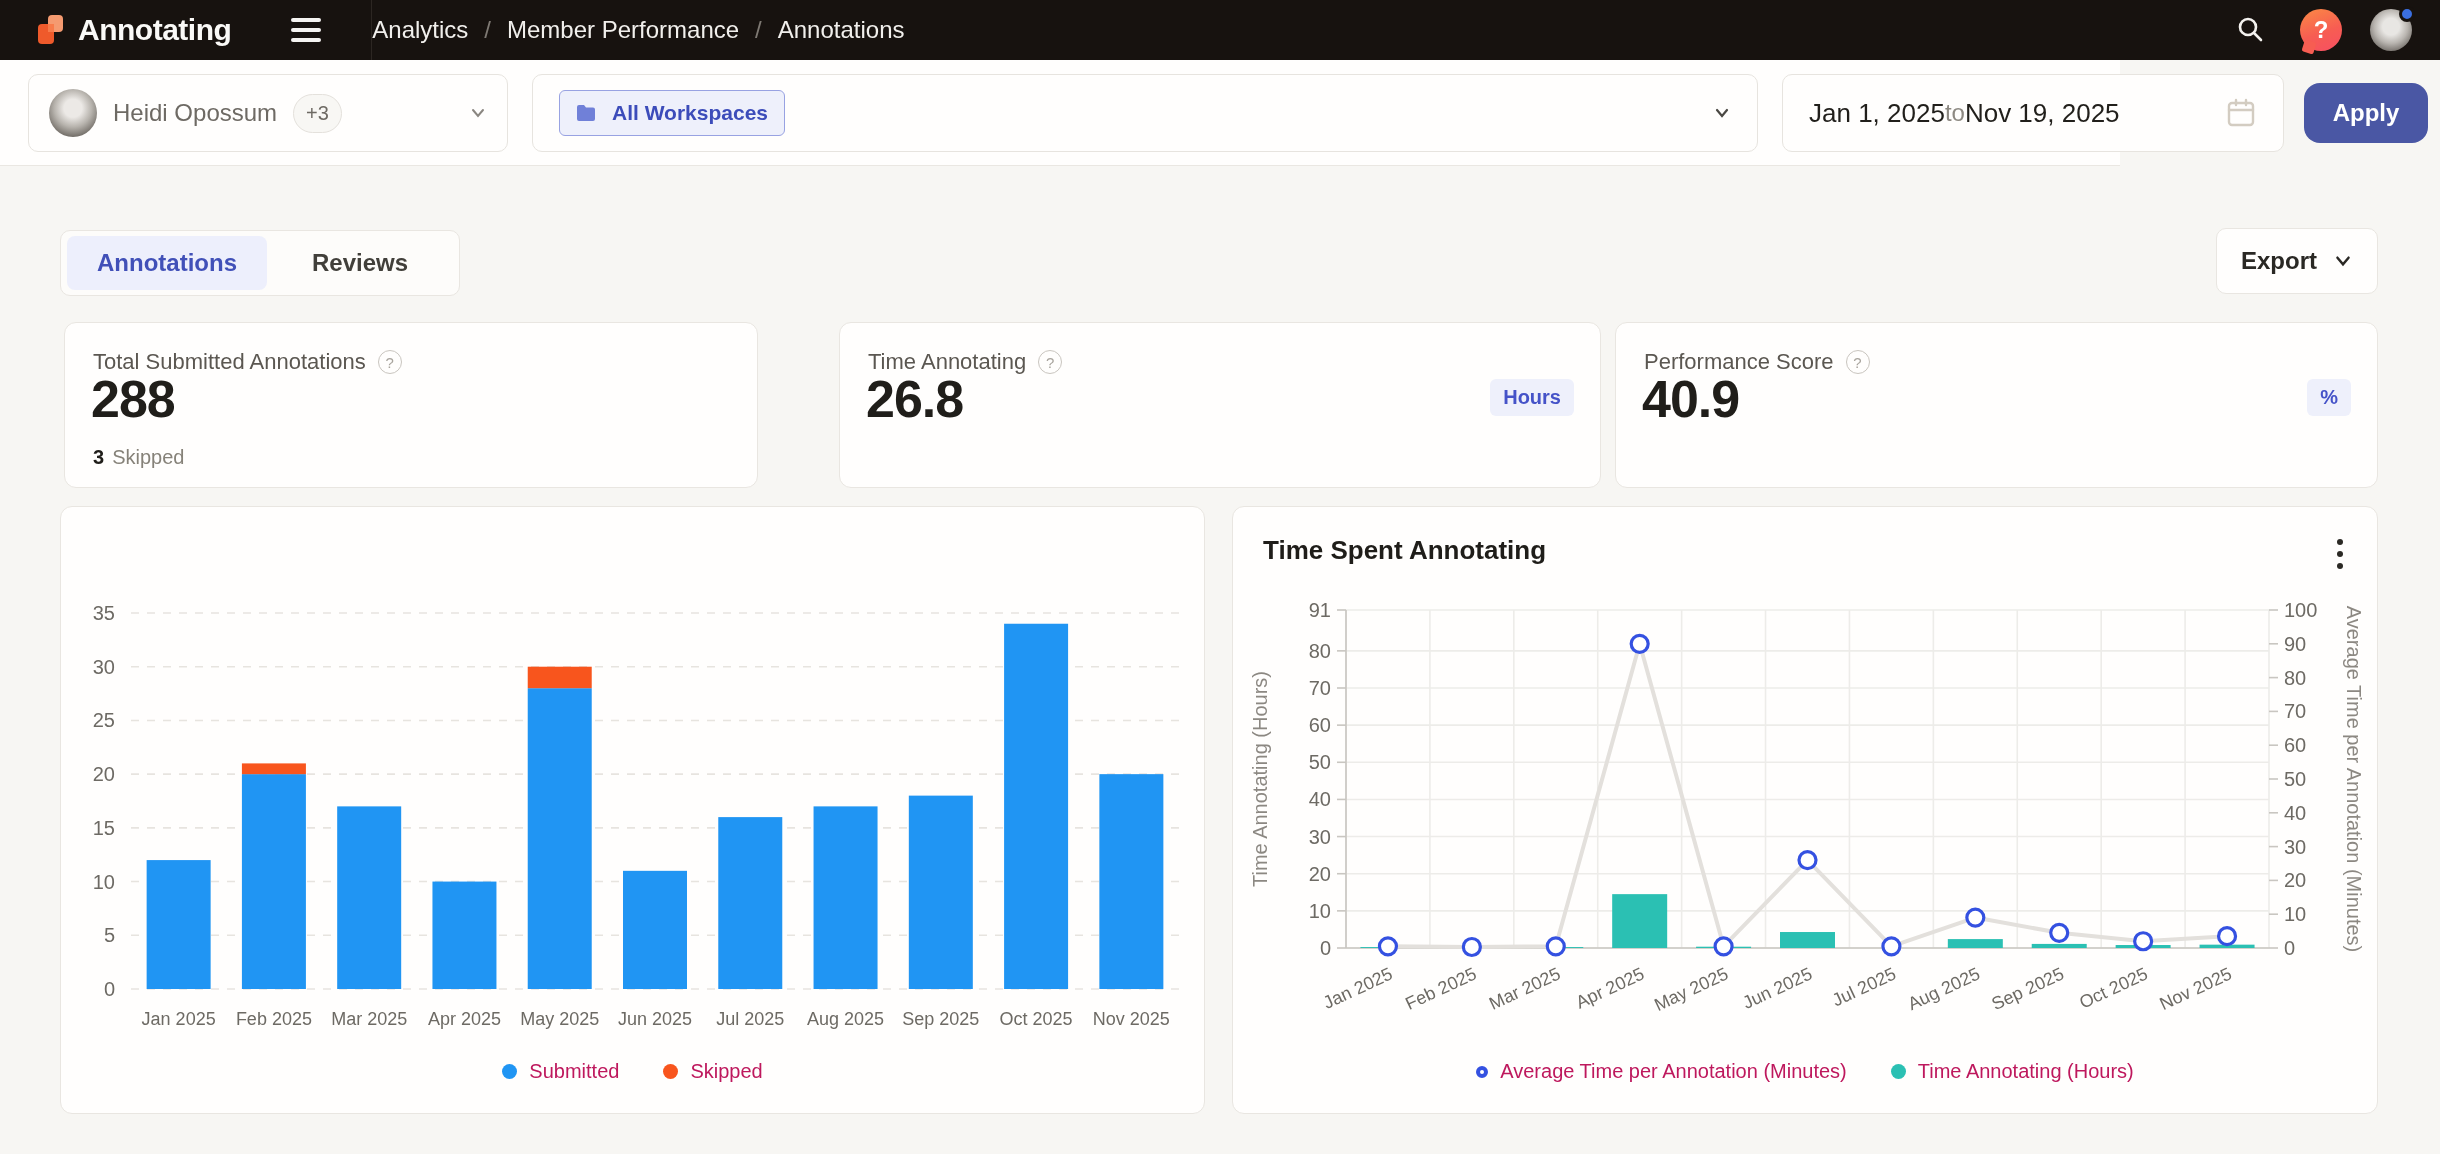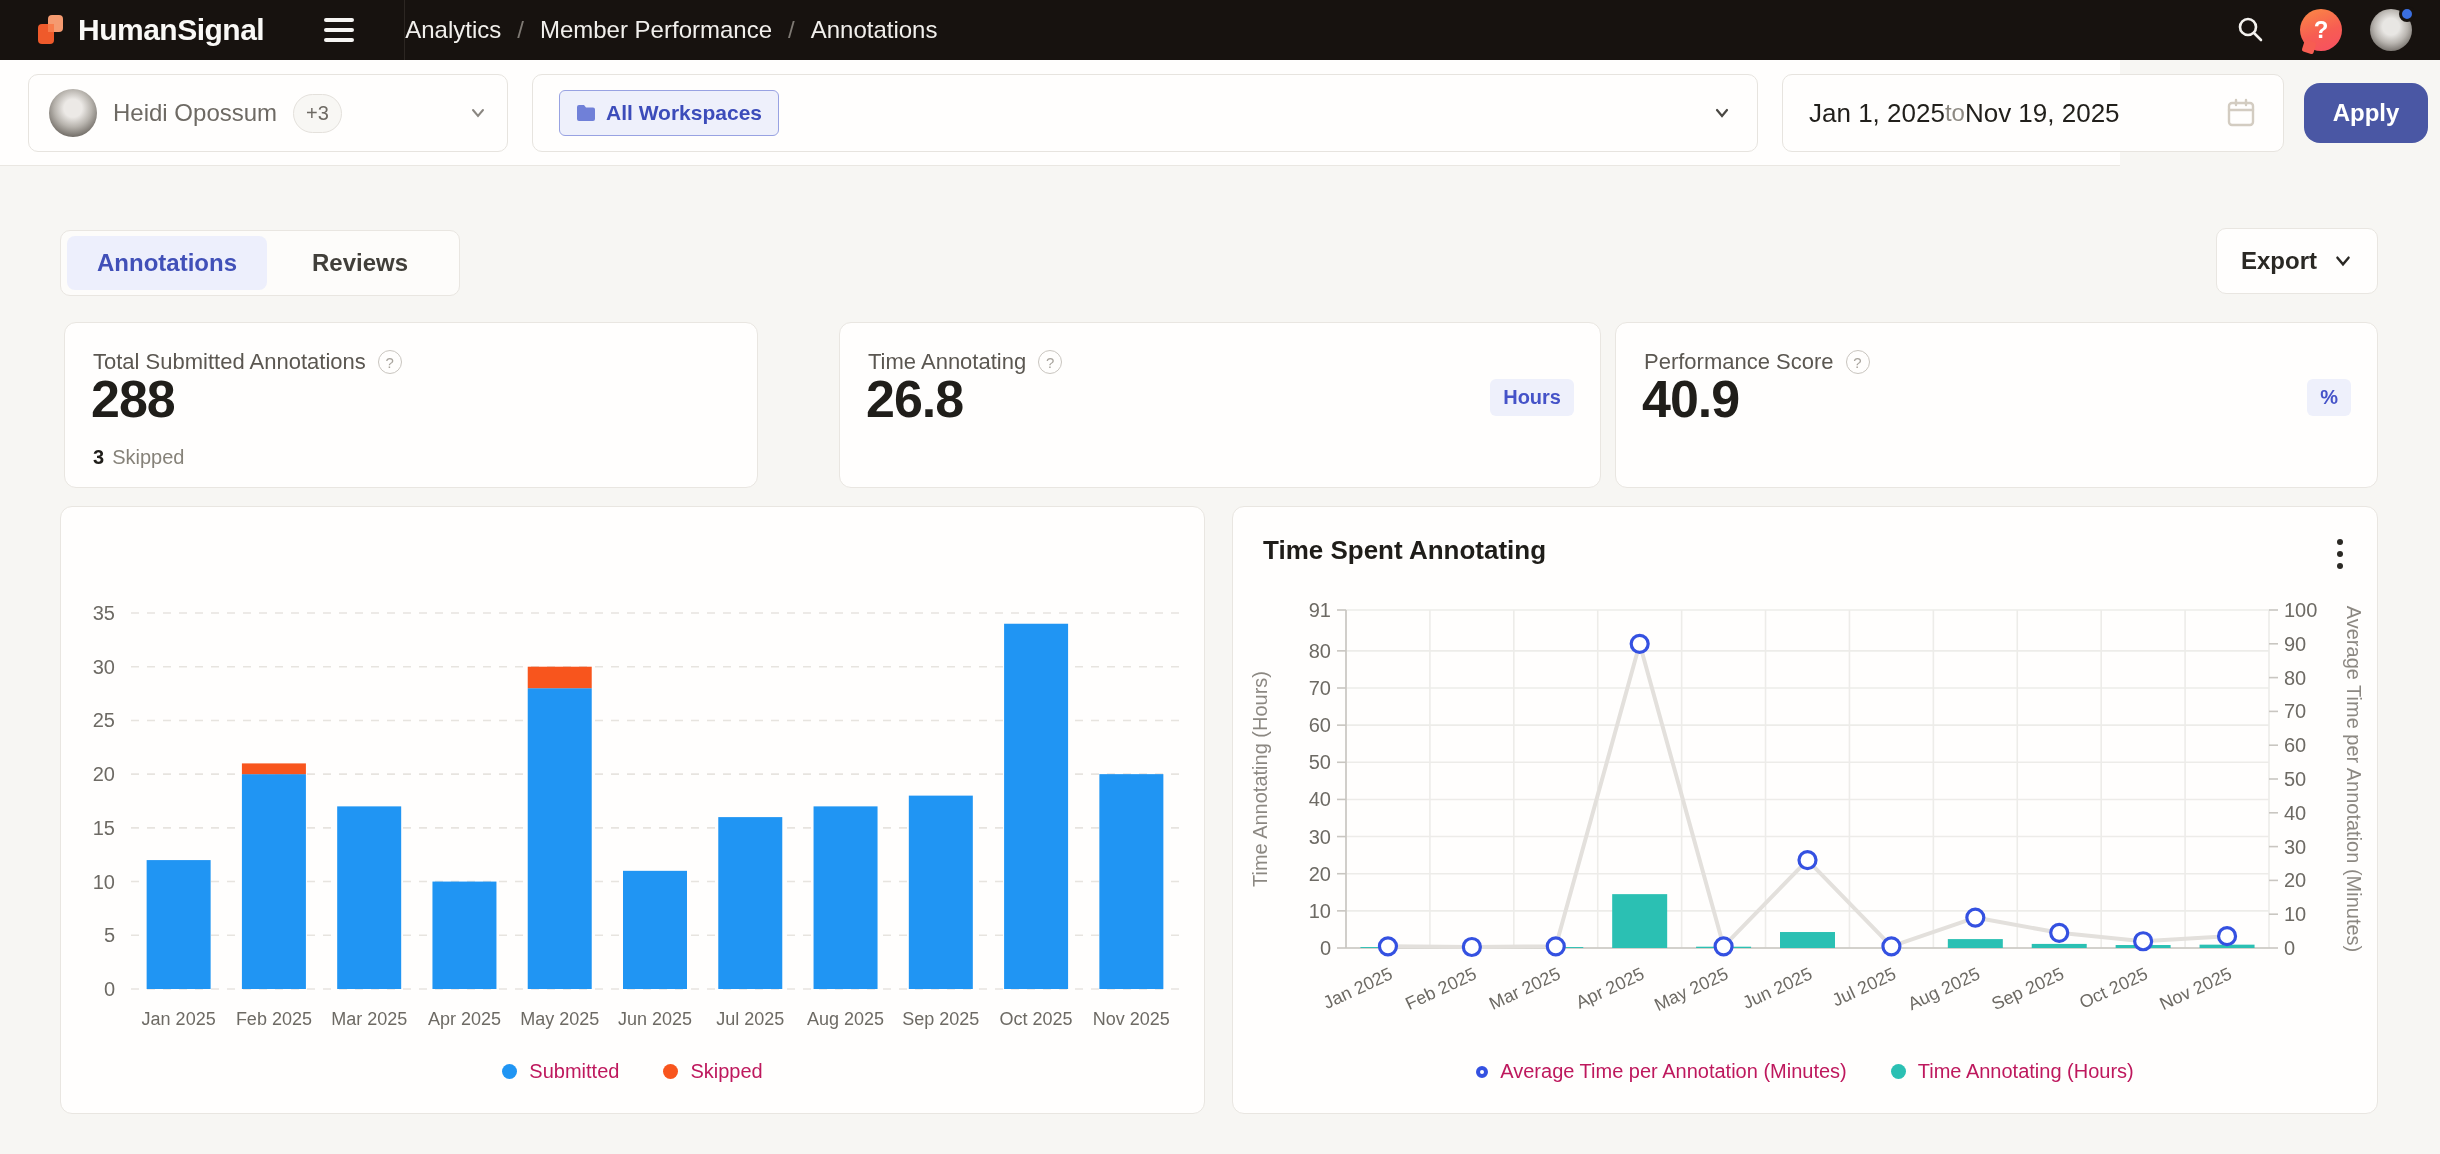--- a/index.html
+++ b/index.html
@@ -26,21 +26,21 @@
   
   .filterbar { position:absolute; top:60px; left:0; width:2120px; height:106px; background:#fffefd; border-bottom:1px solid #eae7e2; }
   .fselect { position:absolute; top:14px; height:78px; border:1px solid #e7e4df; border-radius:10px; background:#fffefd; display:flex; align-items:center; }
   .member-select { left:28px; width:480px; padding:0 20px; gap:16px; cursor:pointer; }
   .member-avatar { width:48px; height:48px; border-radius:50%; background:radial-gradient(circle at 50% 40%, #ece9e6 0 24%, #b7b3ad 50%, #6f6a64 78%, #403c36 100%); flex:0 0 auto; }
   .member-name { font-size:24px; color:#6e6a64; }
   .plus-pill { border:1px solid #e4e1dc; background:#f8f7f4; color:#6e6a64; font-size:20px; border-radius:999px; padding:7px 12px; }
   .chev { width:18px; height:18px; flex:0 0 auto; }
   .member-select .chev { margin-left:auto; }
   .workspace-select { left:532px; width:1226px; padding:0 26px; cursor:pointer; }
-  .ws-chip { display:flex; align-items:center; gap:10px; height:46px; padding:0 16px; border:1.5px solid #98a2e2; background:#eef0fb; border-radius:6px; color:#3c4cba; font-size:21px; font-weight:700; }
+  .ws-chip { display:flex; align-items:center; gap:16px; height:46px; padding:0 16px; border:1.5px solid #98a2e2; background:#eef0fb; border-radius:6px; color:#3c4cba; font-size:21px; font-weight:700; }
   .workspace-select .chev { margin-left:auto; }
   .date-box { left:1782px; width:502px; padding:0 26px; cursor:pointer; }
   .date-text { font-size:26px; color:#211f1b; font-weight:500; }
   .date-sep { font-size:24px; color:#8d8982; font-weight:400; }
   .date-box .cal { margin-left:auto; }
   .apply-btn { position:absolute; left:2304px; top:23px; width:124px; height:60px; background:#4a57a4; color:#fff; font-size:24px; font-weight:600; border:none; border-radius:16px; display:flex; align-items:center; justify-content:center; cursor:pointer; font-family:inherit; }
 
   
   .tabs-group { position:absolute; left:60px; top:230px; height:66px; border:1px solid #e9e6e1; border-radius:10px; background:#fdfcfa; display:flex; align-items:center; padding:0 6px; }
   .tab { height:54px; display:flex; align-items:center; justify-content:center; border-radius:8px; font-size:24px; cursor:pointer; }
@@ -77,21 +77,21 @@
 
 <div class="root">
 
   <header class="topbar">
     <div class="brand">
       <svg width="30" height="32" viewBox="0 0 30 32">
         <rect x="12" y="1" width="15" height="17" rx="4" fill="#f59a70"></rect>
         <rect x="2" y="10" width="16" height="20" rx="4" fill="#ef5a2b"></rect>
         <rect x="12" y="10" width="6" height="8" fill="#f87b4a"></rect>
       </svg>
-      <span class="brand-text">HumanSignal</span>
+      <span class="brand-text">Annotating</span>
     </div>
     <div class="hamburger">
         <span></span>
         <span></span>
         <span></span>
       </div>
     <div class="topbar-divider"></div>
     <nav class="breadcrumb">
       <span>Analytics</span>
       <span class="crumb-sep">/</span>

